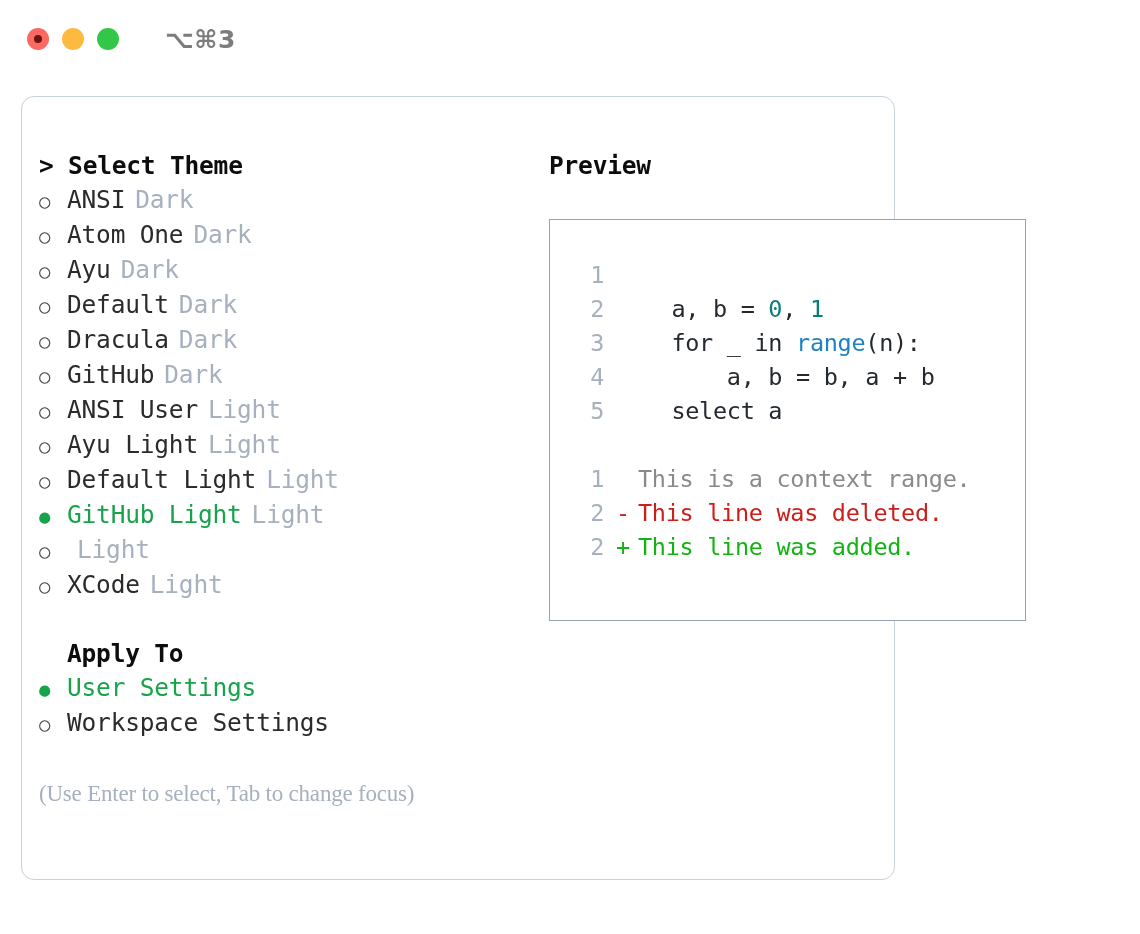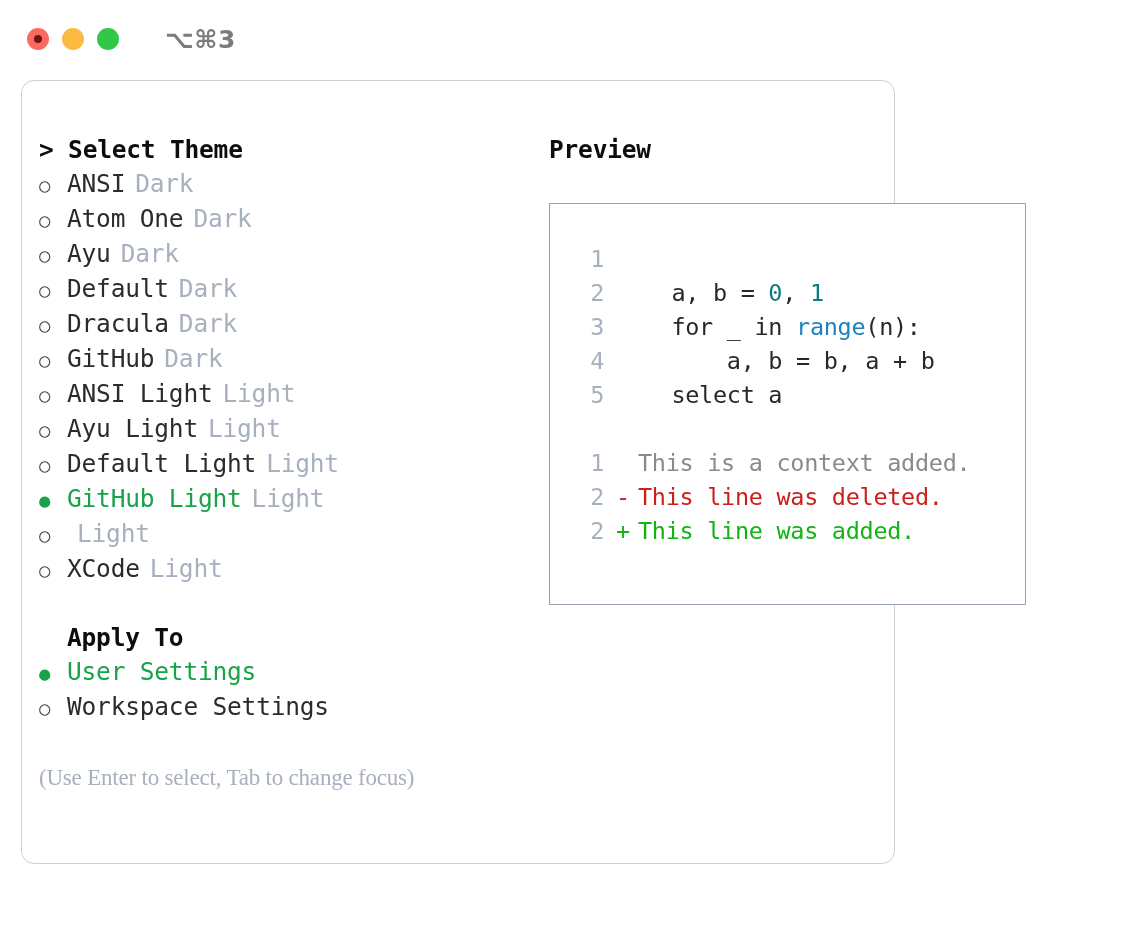--- a/index.html
+++ b/index.html
@@ -62,21 +62,21 @@
     font-size: 25px;
     font-weight: bold;
     letter-spacing: 0.5px;
     font-family: "DejaVu Sans", sans-serif;
   }
 
   
   .panel {
     position: absolute;
     left: 21px;
-    top: 80px;
+    top: 96px;
     width: 874px;
     height: 784px;
     border: 1.6px solid #c9d1d9;
     border-radius: 13px;
     box-sizing: border-box;
     background: #ffffff;
   }
 
   .columns {
     position: absolute;
@@ -224,21 +224,21 @@
 
         <div class="section-head" id="theme-heading">&gt; Select Theme</div>
 
         <div id="theme-list">
             <div class="opt-row"><span class="marker">○</span><span class="opt-label">ANSI</span><span class="opt-badge">Dark</span></div>
             <div class="opt-row"><span class="marker">○</span><span class="opt-label">Atom One</span><span class="opt-badge">Dark</span></div>
             <div class="opt-row"><span class="marker">○</span><span class="opt-label">Ayu</span><span class="opt-badge">Dark</span></div>
             <div class="opt-row"><span class="marker">○</span><span class="opt-label">Default</span><span class="opt-badge">Dark</span></div>
             <div class="opt-row"><span class="marker">○</span><span class="opt-label">Dracula</span><span class="opt-badge">Dark</span></div>
             <div class="opt-row"><span class="marker">○</span><span class="opt-label">GitHub</span><span class="opt-badge">Dark</span></div>
-            <div class="opt-row"><span class="marker">○</span><span class="opt-label">ANSI Light</span><span class="opt-badge">Light</span></div>
+            <div class="opt-row"><span class="marker">○</span><span class="opt-label">ANSI User</span><span class="opt-badge">Light</span></div>
             <div class="opt-row"><span class="marker">○</span><span class="opt-label">Ayu Light</span><span class="opt-badge">Light</span></div>
             <div class="opt-row"><span class="marker">○</span><span class="opt-label">Default Light</span><span class="opt-badge">Light</span></div>
             <div class="opt-row selected"><span class="marker selected">●</span><span class="opt-label">GitHub Light</span><span class="opt-badge">Light</span></div>
             <div class="opt-row"><span class="marker">○</span><span class="opt-badge">Light</span></div>
             <div class="opt-row"><span class="marker">○</span><span class="opt-label">XCode</span><span class="opt-badge">Light</span></div>
           </div>
 
         <div class="spacer"></div>
 
         <div class="section-head plain">Apply To</div>
@@ -257,21 +257,21 @@
         <div class="preview-box">
           <div id="code-block">
               <div class="code-line"><span class="lineno">1</span></div>
               <div class="code-line"><span class="lineno">2</span><span class="code-text"><span class="tok-plain">    a, b = </span><span class="tok-num">0</span><span class="tok-plain">, </span><span class="tok-num">1</span></span></div>
               <div class="code-line"><span class="lineno">3</span><span class="code-text"><span class="tok-kw">    for _ in </span><span class="tok-call">range</span><span class="tok-plain">(n):</span></span></div>
               <div class="code-line"><span class="lineno">4</span><span class="code-text"><span class="tok-plain">        a, b = b, a + b</span></span></div>
               <div class="code-line"><span class="lineno">5</span><span class="code-text"><span class="tok-kw">    select a</span></span></div>
             </div>
           <div class="gap"></div>
           <div id="diff-block">
-              <div class="code-line diff-line"><span class="lineno">1</span><span class="diff-sign diff-ctx"> </span><span class="diff-ctx">This is a context added.</span></div>
+              <div class="code-line diff-line"><span class="lineno">1</span><span class="diff-sign diff-ctx"> </span><span class="diff-ctx">This is a context range.</span></div>
               <div class="code-line diff-line"><span class="lineno">2</span><span class="diff-sign diff-del">-</span><span class="diff-del">This line was deleted.</span></div>
               <div class="code-line diff-line"><span class="lineno">2</span><span class="diff-sign diff-add">+</span><span class="diff-add">This line was added.</span></div>
             </div>
         </div>
       </div>
 
     </div>
   </div>
 </div>
 

